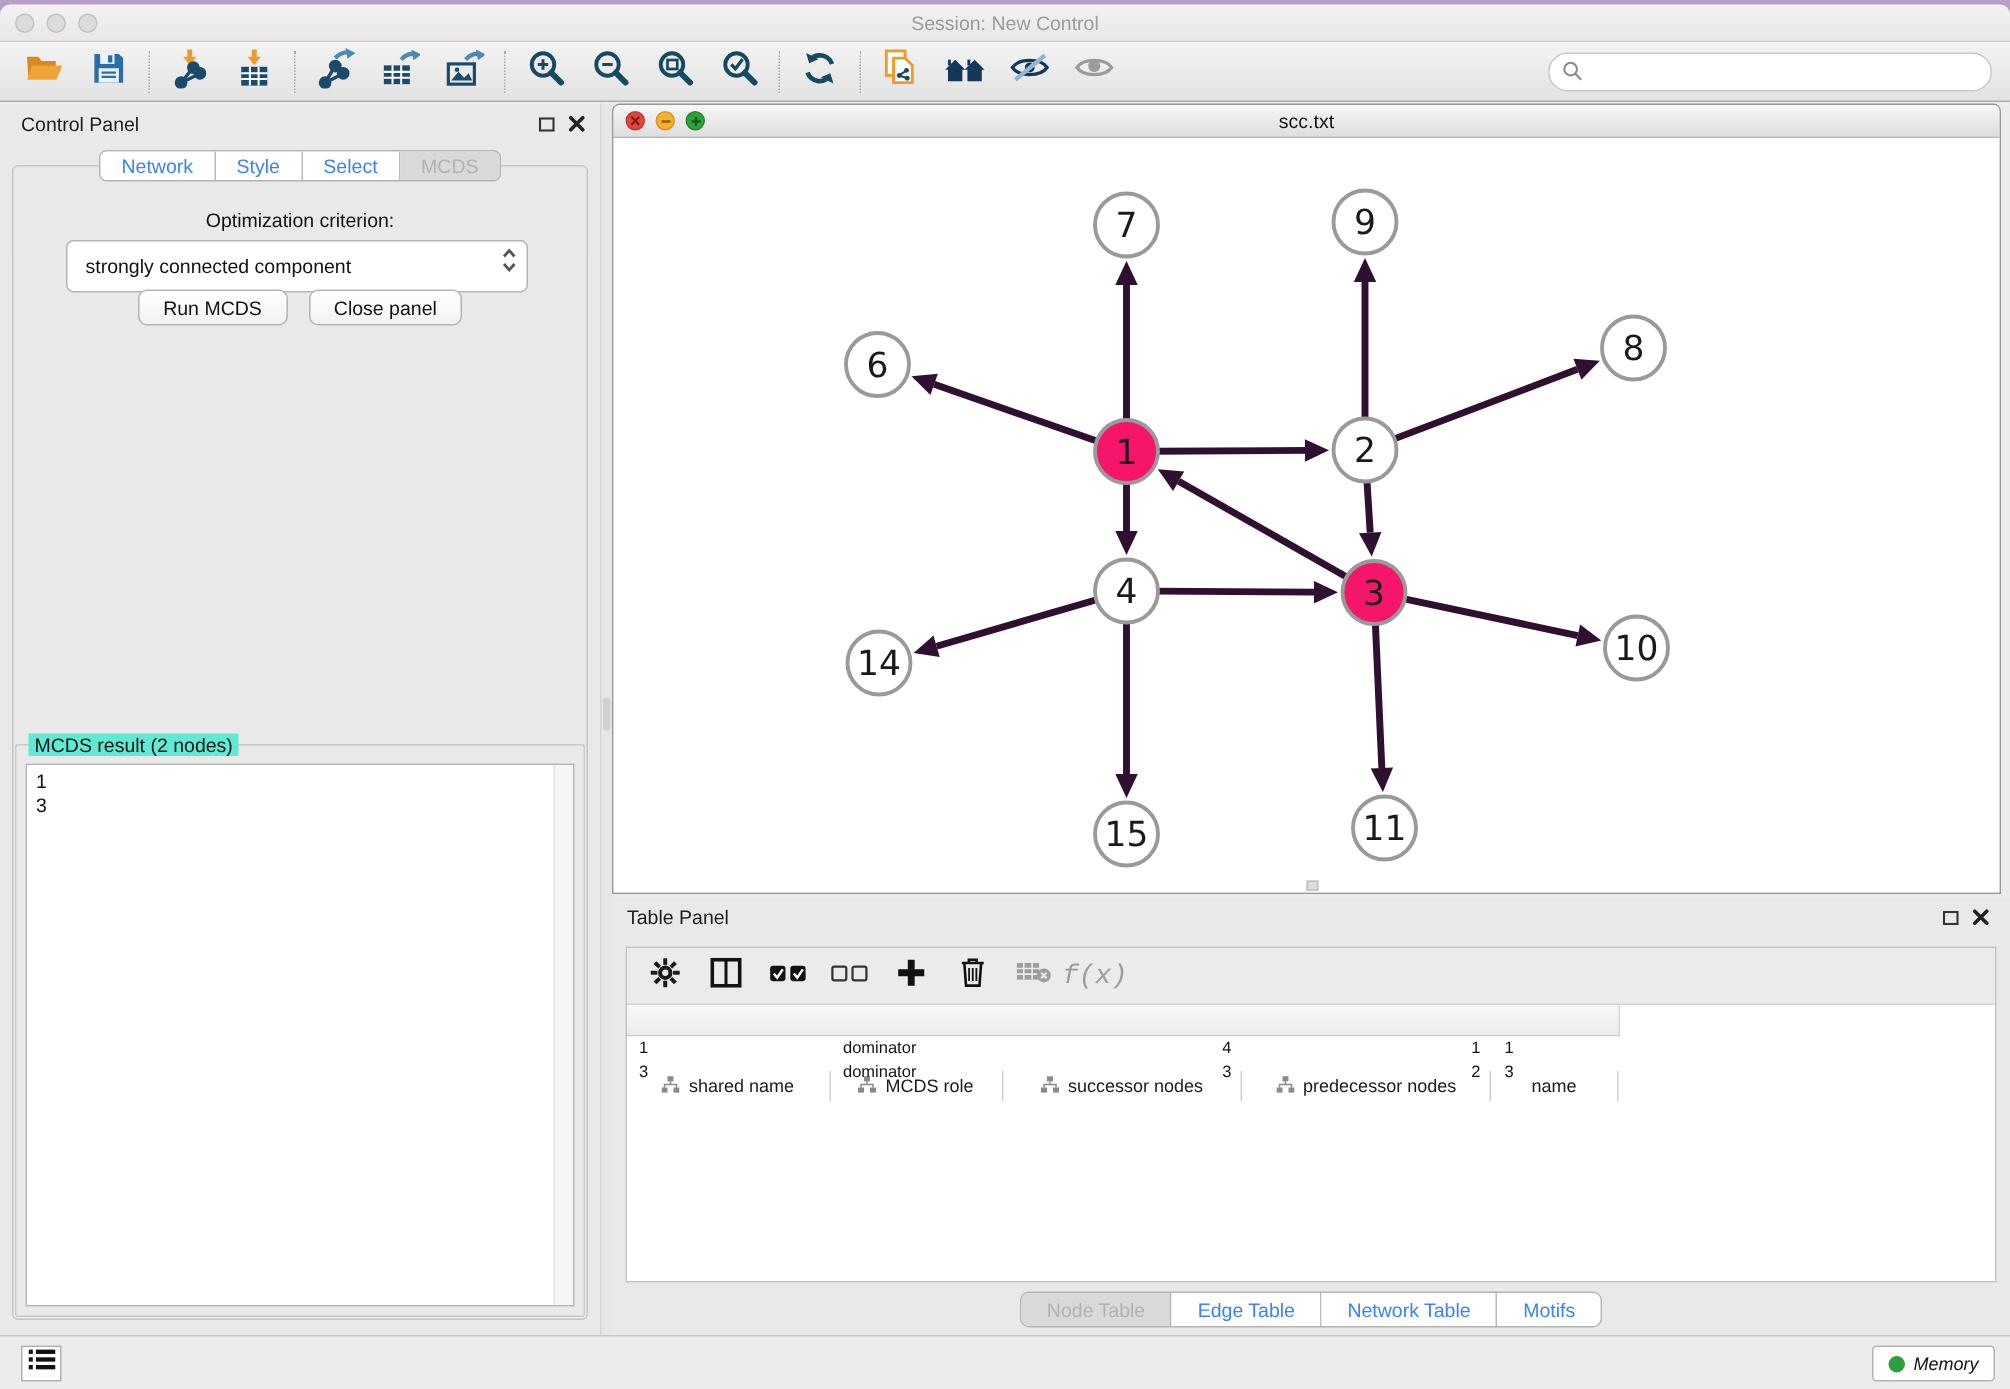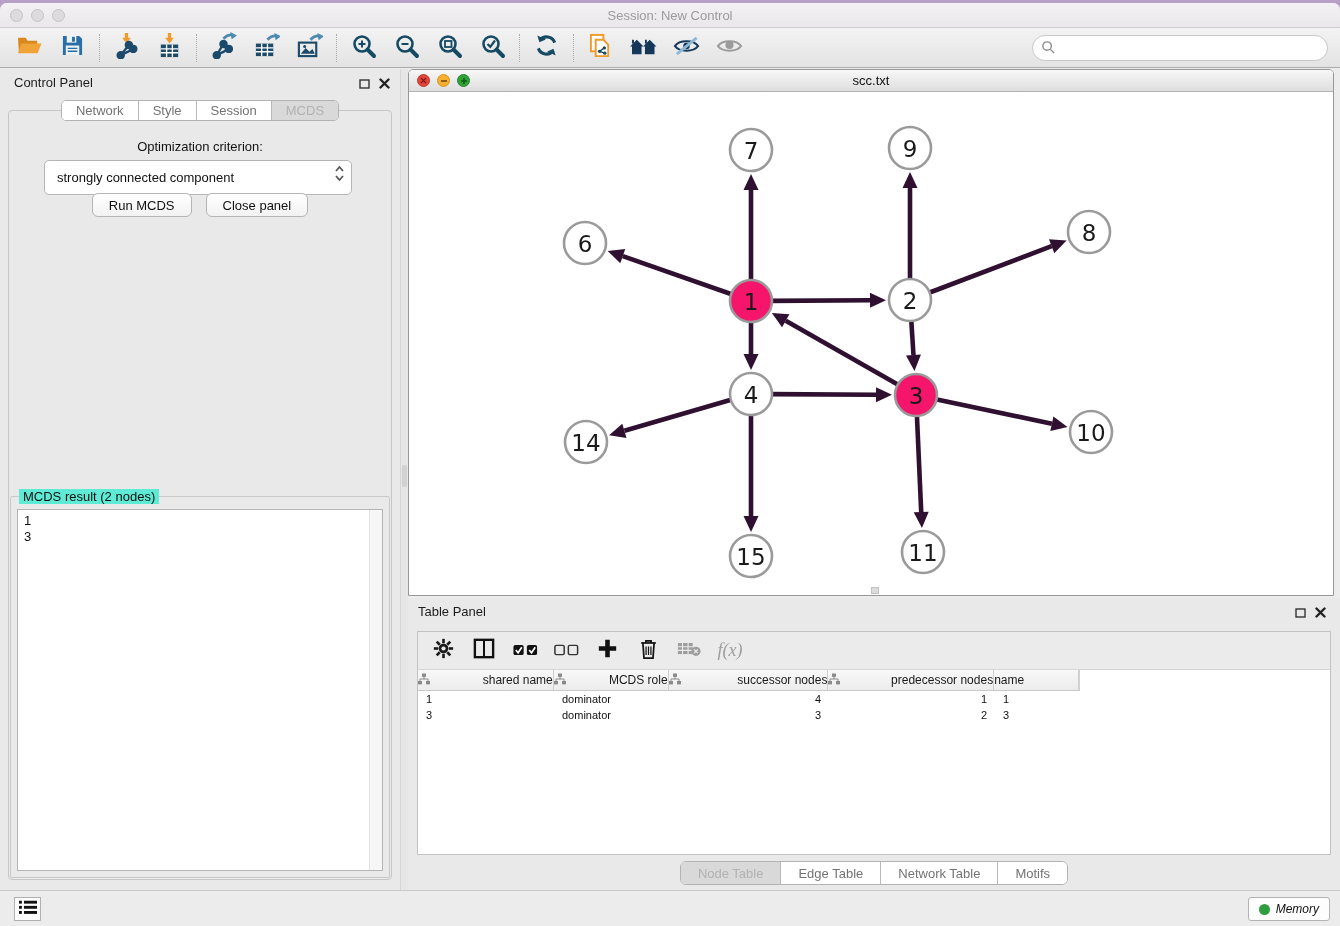--- a/index.html
+++ b/index.html
@@ -34,21 +34,21 @@
   .right-col { position:relative; width:932px; }
 
   
   .panel-titlebar { position:relative; height:27px; }
   .panel-title { position:absolute; left:14px; top:6px; font-size:13px; color:#1c1c1c; }
   .panel-btns { position:absolute; right:10px; top:6px; display:flex; gap:9px; align-items:center; }
   .cp-content { position:absolute; left:8px; right:8px; top:41px; bottom:10px;
                 border:1px solid #c6c6c6; border-radius:4px; background:#e9e9e9; }
   .cp-tabs { position:absolute; top:31px; left:0; width:100%; display:flex; justify-content:center; z-index:2; }
   .seg { display:flex; border:1px solid #b3b3b3; border-radius:5px; overflow:hidden; background:#fff; height:21px; }
-  .seg-item { font-size:13px; color:#737373; background:#fff; display:flex; align-items:center; justify-content:center;
+  .seg-item { font-size:13px; color:#3b82f6; background:#fff; display:flex; align-items:center; justify-content:center;
               border-right:1px solid #b9b9b9; padding:0 14px; white-space:nowrap; }
   .seg-item:last-child { border-right:none; }
   .seg-item.selected { background:#d9d9d9; color:#b2b2b2; }
   .opt-label { position:absolute; top:70px; width:100%; text-align:center; font-size:13px; color:#111; }
   .criterion { position:absolute; top:91px; left:44px; width:308px; height:35px; background:#fff;
                border:1px solid #b5b5b5; border-radius:5px; font-size:13px; color:#111;
                display:flex; align-items:center; padding-left:12px; }
   .criterion .stepper { position:absolute; right:6px; top:3px; }
   .cp-buttons { position:absolute; top:124px; width:100%; display:flex; justify-content:center; gap:14px; }
   .aqua-btn { height:24px; background:linear-gradient(#ffffff,#f2f2f2); border:1px solid #b5b5b5;
@@ -77,24 +77,24 @@
   .net-canvas { position:relative; width:100%; height:503px; background:#fff; }
   .net-grip { position:absolute; bottom:1px; left:50%; width:8px; height:7px; background:#dcdcdc; border:1px solid #c0c0c0; }
 
   
   .table-panel { position:absolute; left:0; right:0; top:529px; bottom:0; background:#e9e9e9; }
   .tp-inner { position:absolute; left:9px; width:914px; top:33px; height:224px;
               background:#fff; border:1px solid #c2c2c2; }
   .tp-toolbar { height:38px; background:#ebebeb; border-bottom:1px solid #d6d6d6;
                 display:flex; align-items:center; padding-left:12px; gap:15px; }
   .tp-btn { width:26px; height:26px; display:flex; align-items:center; justify-content:center; }
-  .fx { font-family:Liberation Serif, serif; font-style:italic; font-size:18px; color:#9d9d9d; }
+  .fx { font-family:Liberation Mono, monospace; font-style:italic; font-size:18px; color:#9d9d9d; }
   .tbl-header { display:flex; height:21px; border-bottom:1px solid #c9c9c9; background:linear-gradient(#f8f8f8,#ececec); width:662px; border-right:1px solid #d3d3d3;}
-  .th { display:flex; align-items:center; justify-content:space-between; gap:6px; font-size:12px; color:#1a1a1a;
-        border-right:1px solid #cfcfcf; height:100%; }
+  .th { display:flex; align-items:center; justify-content:center; gap:6px; font-size:12px; color:#1a1a1a;
+        border-right:1px solid #cfcfcf; height:100%;margin-top:44px; }
   .tbl-body { background:#fff; }
   .tr { display:flex; height:16px; }
   .td { font-size:11px; color:#111; line-height:16px; overflow:hidden; }
   .a-left { text-align:left; padding-left:8px; }
   .a-right { text-align:right; padding-right:8px; }
   .col-0 { width:136px; } .col-1 { width:115px; } .col-2 { width:160px; } .col-3 { width:166px; } .col-4 { width:85px; }
   .tp-tabs { position:absolute; left:0; width:100%; top:263px; display:flex; justify-content:center; }
   .tp-tabs .seg { height:24px; border-radius:6px; }
   .tp-tabs .seg-item { padding:0 17px; }
 
@@ -323,21 +323,21 @@
             <svg width="11" height="11" viewBox="0 0 11 11">
                 <path d="M1.5 1.5l8 8M9.5 1.5l-8 8" stroke="#222" stroke-width="2.4" stroke-linecap="round"></path>
               </svg>
           </span>
         </span>
       </div>
       <div class="cp-tabs" id="cp-tabs">
           <div class="seg">
             <div class="seg-item">Network</div>
             <div class="seg-item">Style</div>
-            <div class="seg-item">Session</div>
+            <div class="seg-item">Select</div>
             <div class="seg-item selected">MCDS</div>
           </div>
         </div>
       <div class="cp-content"></div>
       <div class="opt-label">Optimization criterion:</div>
       <div class="criterion">
         <span>strongly connected component</span>
         <span class="stepper">
           <svg width="11" height="19" viewBox="0 0 11 19">
               <path d="M2 7l3.5-4L9 7" fill="none" stroke="#555" stroke-width="1.8"></path>

